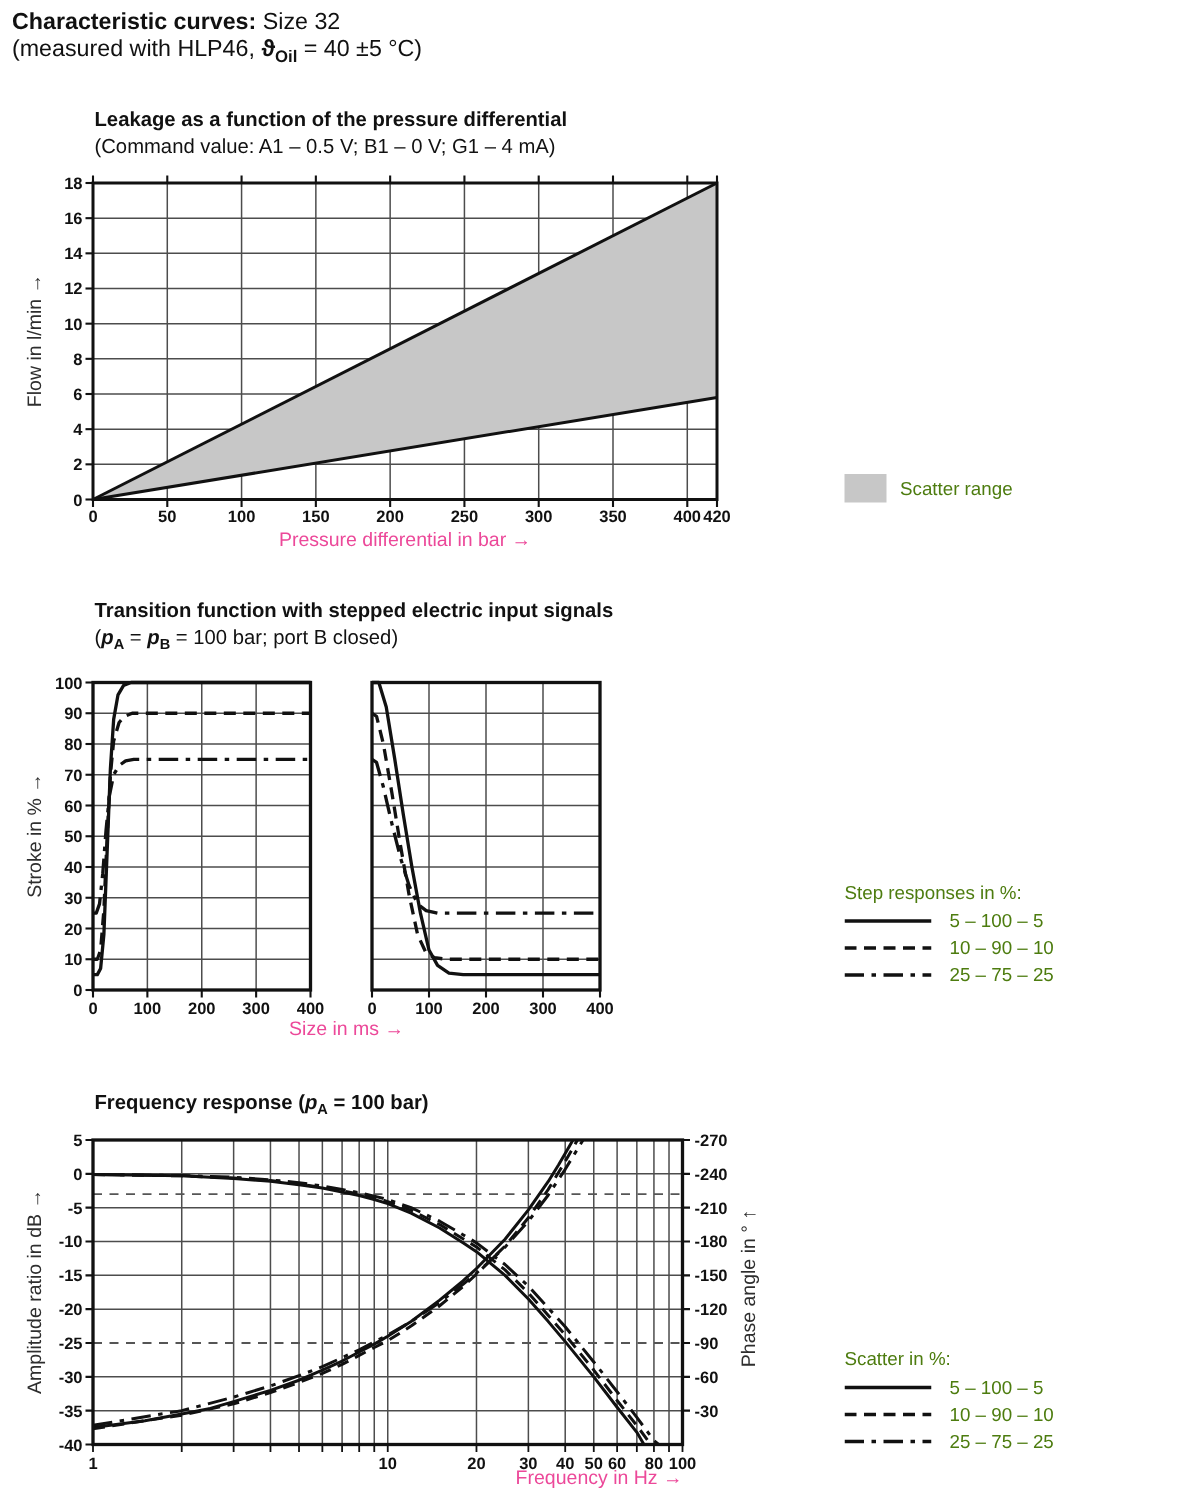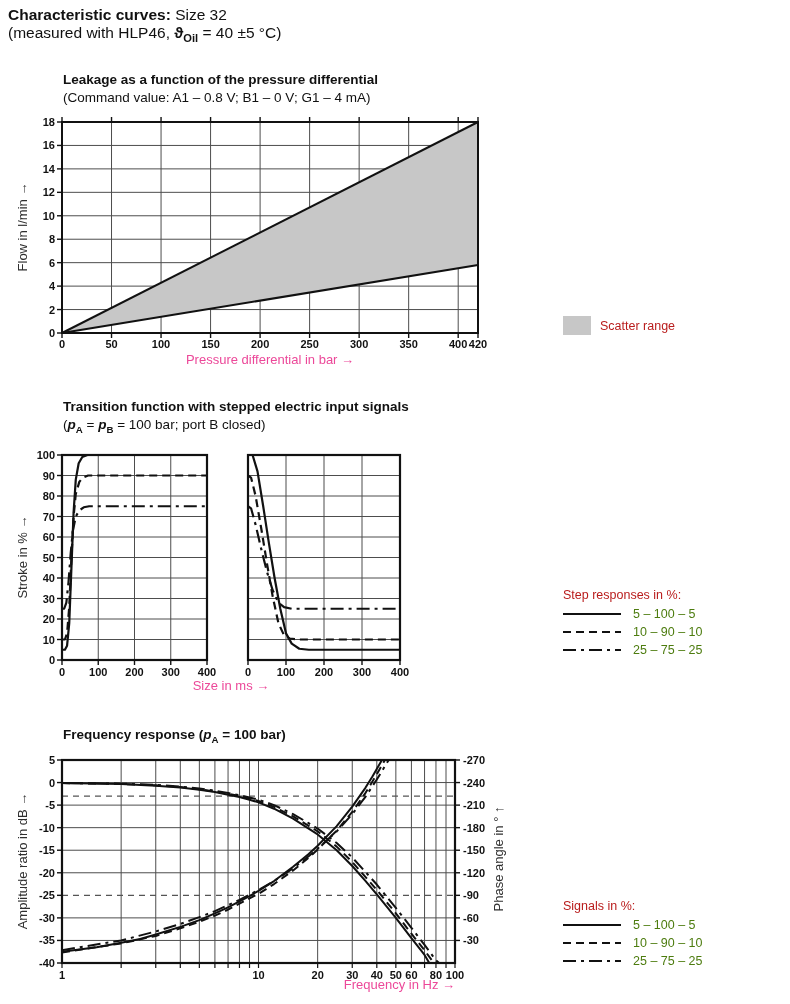--- a/index.html
+++ b/index.html
@@ -12,42 +12,42 @@
   .abs { position:absolute; }
   .h1 { font-size:15.5px; line-height:18px; }
   .h1 b { font-weight:bold; }
   .sect-title { font-size:13.5px; font-weight:bold; }
   .sect-sub { font-size:13.5px; font-weight:normal; }
   .pit { font-style:italic; font-weight:bold; }
   sub { font-size:72%; font-weight:bold; }
   .axlabel { font-size:13px; color:#ec4899; }
   .vlabel { position:absolute; width:220px; height:18px; text-align:center;
             transform:rotate(-90deg); font-size:13px; color:#2e2e2e; }
-  .legend-title { font-size:12.5px; color:#b91c1c; }
+  .legend-title { font-size:12.5px; color:#4d7c0f; }
   .legend-item { position:relative; height:18px; display:flex; align-items:center; }
   .legend-item svg { margin-right:12px; }
   .legend-item span { font-size:12.5px; color:#4d7c0f; }
   .swatch { position:absolute; width:28px; height:19px; }
   svg text { font-family:"Liberation Sans","DejaVu Sans",sans-serif;
              font-size:11px; font-weight:bold; fill:#111; }
 </style>
 </head>
 <body>
 
 <div id="page">
 
   <div class="abs h1" style="left:8px; top:6px;">
     <b>Characteristic curves:</b><span> Size 32</span>
   </div>
   <div class="abs h1" style="left:8px; top:24px;">
     <span>(measured with HLP46, </span><b><span>ϑ</span><sub>Oil</sub></b><span> = 40 ±5 °C)</span>
   </div>
 
   <div class="abs sect-title" style="left:63px; top:72px;">Leakage as a function of the pressure differential</div>
-  <div class="abs sect-sub" style="left:63px; top:90px;">(Command value: A1 – 0.8 V; B1 – 0 V; G1 – 4 mA)</div>
+  <div class="abs sect-sub" style="left:63px; top:90px;">(Command value: A1 – 0.5 V; B1 – 0 V; G1 – 4 mA)</div>
 
   <div class="vlabel" style="left:-86px; top:218px;">Flow in l/min →</div>
   <svg id="c1svg" class="abs" style="left:18px; top:108px;" width="474" height="258">
       <line x1="93.52380952380952" y1="14" x2="93.52380952380952" y2="225" stroke="#4d4d4d" stroke-width="1"></line>
       <line x1="143.04761904761904" y1="14" x2="143.04761904761904" y2="225" stroke="#4d4d4d" stroke-width="1"></line>
       <line x1="192.57142857142858" y1="14" x2="192.57142857142858" y2="225" stroke="#4d4d4d" stroke-width="1"></line>
       <line x1="242.09523809523807" y1="14" x2="242.09523809523807" y2="225" stroke="#4d4d4d" stroke-width="1"></line>
       <line x1="291.6190476190476" y1="14" x2="291.6190476190476" y2="225" stroke="#4d4d4d" stroke-width="1"></line>
       <line x1="341.14285714285717" y1="14" x2="341.14285714285717" y2="225" stroke="#4d4d4d" stroke-width="1"></line>
       <line x1="390.6666666666667" y1="14" x2="390.6666666666667" y2="225" stroke="#4d4d4d" stroke-width="1"></line>
@@ -328,21 +328,21 @@
       <text x="445" y="131.77777777777777" text-anchor="start">-120</text>
       <line x1="437" y1="150.33333333333334" x2="442" y2="150.33333333333334" stroke="#111" stroke-width="1.4"></line>
       <text x="445" y="154.33333333333334" text-anchor="start">-90</text>
       <line x1="437" y1="172.88888888888889" x2="442" y2="172.88888888888889" stroke="#111" stroke-width="1.4"></line>
       <text x="445" y="176.88888888888889" text-anchor="start">-60</text>
       <line x1="437" y1="195.44444444444446" x2="442" y2="195.44444444444446" stroke="#111" stroke-width="1.4"></line>
       <text x="445" y="199.44444444444446" text-anchor="start">-30</text>
     </svg>
   <div class="abs axlabel" style="left:62px; top:977px; width:393px; text-align:right;">Frequency in Hz →</div>
 
-  <div class="abs legend-title" style="left:563px; top:899px;">Signals in %:</div>
+  <div class="abs legend-title" style="left:563px; top:899px;">Scatter in %:</div>
   <div class="abs" id="legend3" style="left:563px; top:916px;">
       <div class="legend-item">
         <svg width="58" height="8">
           <line x1="0" y1="4" x2="58" y2="4" stroke="#111" stroke-width="2.2"></line>
         </svg>
         <span>5 – 100 – 5</span>
       </div>
       <div class="legend-item">
         <svg width="58" height="8">
           <line x1="0" y1="4" x2="58" y2="4" stroke="#111" stroke-width="2.2" stroke-dasharray="8 5"></line>

